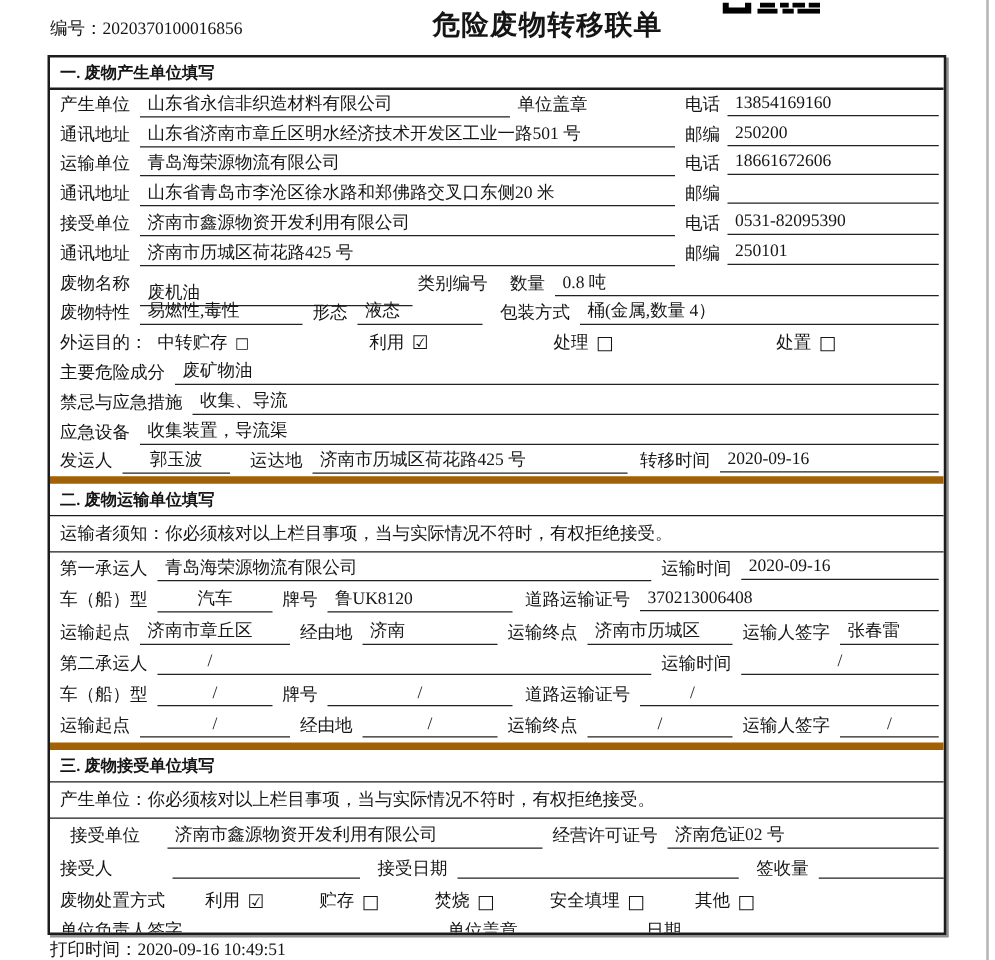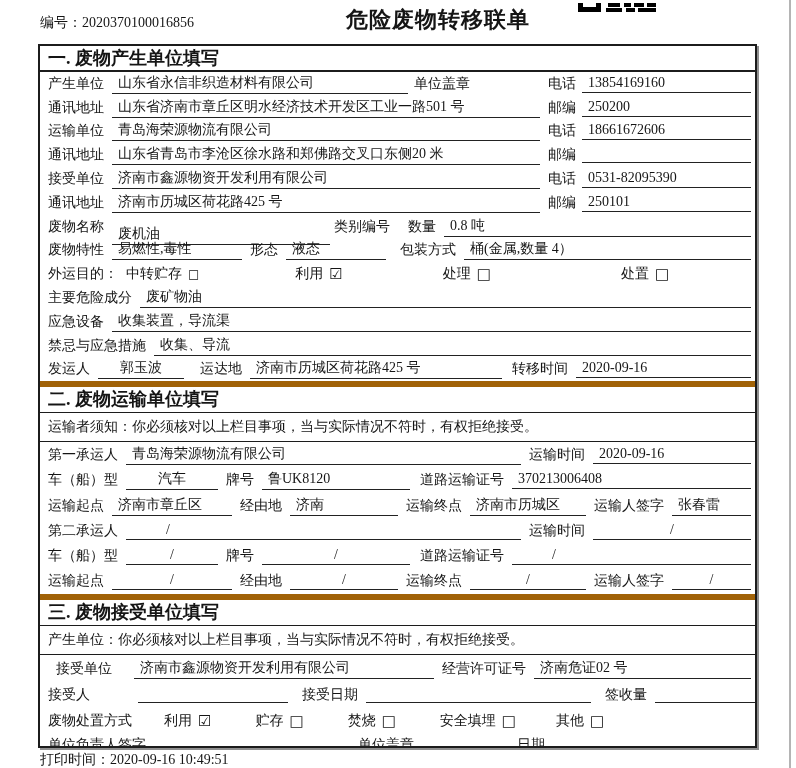--- a/index.html
+++ b/index.html
@@ -13,21 +13,21 @@
   .serial{position:absolute;top:14px;left:40px;white-space:nowrap;}
   .title{position:absolute;top:5px;left:40px;width:796px;text-align:center;
          font-size:22px;font-weight:bold;letter-spacing:1px;}
   .qr{position:absolute;top:0;left:578px;}
   .form{
     position:absolute;left:38px;top:44px;width:719px;height:704px;
     border:2px solid #1c1c1c;box-sizing:border-box;overflow:hidden;
     box-shadow:2px 2px 0 0 #8f8f8f;
     display:flex;flex-direction:column;
   }
-  .sec-title{flex:none;height:24px;line-height:24px;font-weight:bold;font-size:18px;
+  .sec-title{flex:none;height:24px;line-height:24px;font-weight:bold;font-size:13px;
              padding-left:8px;border-bottom:2px solid #1c1c1c;}
   .sec2,.sec3{border-top:6px solid #a16207;}
   .sec-title.thin{border-bottom:1px solid #1c1c1c;height:25px;line-height:25px;}
   .note-row{flex:none;height:28px;display:flex;align-items:center;padding:0 8px;
             border-bottom:1px solid #1c1c1c;}
   .row{flex:none;display:flex;align-items:center;padding:0 4px 0 8px;box-sizing:border-box;}
   .s1r{height:23.8px;}
   .s2r{height:25.3px;}
   .r27{height:27px;} .r26{height:26px;text-align:right;} .r22{height:22px;}
   .lbl{white-space:nowrap;margin-right:8px;}
@@ -164,27 +164,27 @@
     <span class="ml130">处置</span>
     <span class="box">□</span>
   </div>
 
   <div class="row s1r">
     <span class="lbl">主要危险成分</span>
     <span class="val grow">废矿物油</span>
   </div>
 
   <div class="row s1r">
+    <span class="lbl">禁忌与应急措施</span>
+    <span class="val grow">收集、导流</span>
+  </div>
+
+  <div class="row s1r">
     <span class="lbl">应急设备</span>
     <span class="val grow">收集装置，导流渠</span>
-  </div>
-
-  <div class="row s1r">
-    <span class="lbl">禁忌与应急措施</span>
-    <span class="val grow">收集、导流</span>
   </div>
 
   <div class="row s1r">
     <span class="lbl">发运人</span>
     <span class="val w86 ctr">郭玉波</span>
     <span class="lbl ml16">运达地</span>
     <span class="val w252">济南市历城区荷花路425 号</span>
     <span class="lbl ml10">转移时间</span>
     <span class="val grow">2020-09-16</span>
   </div>

